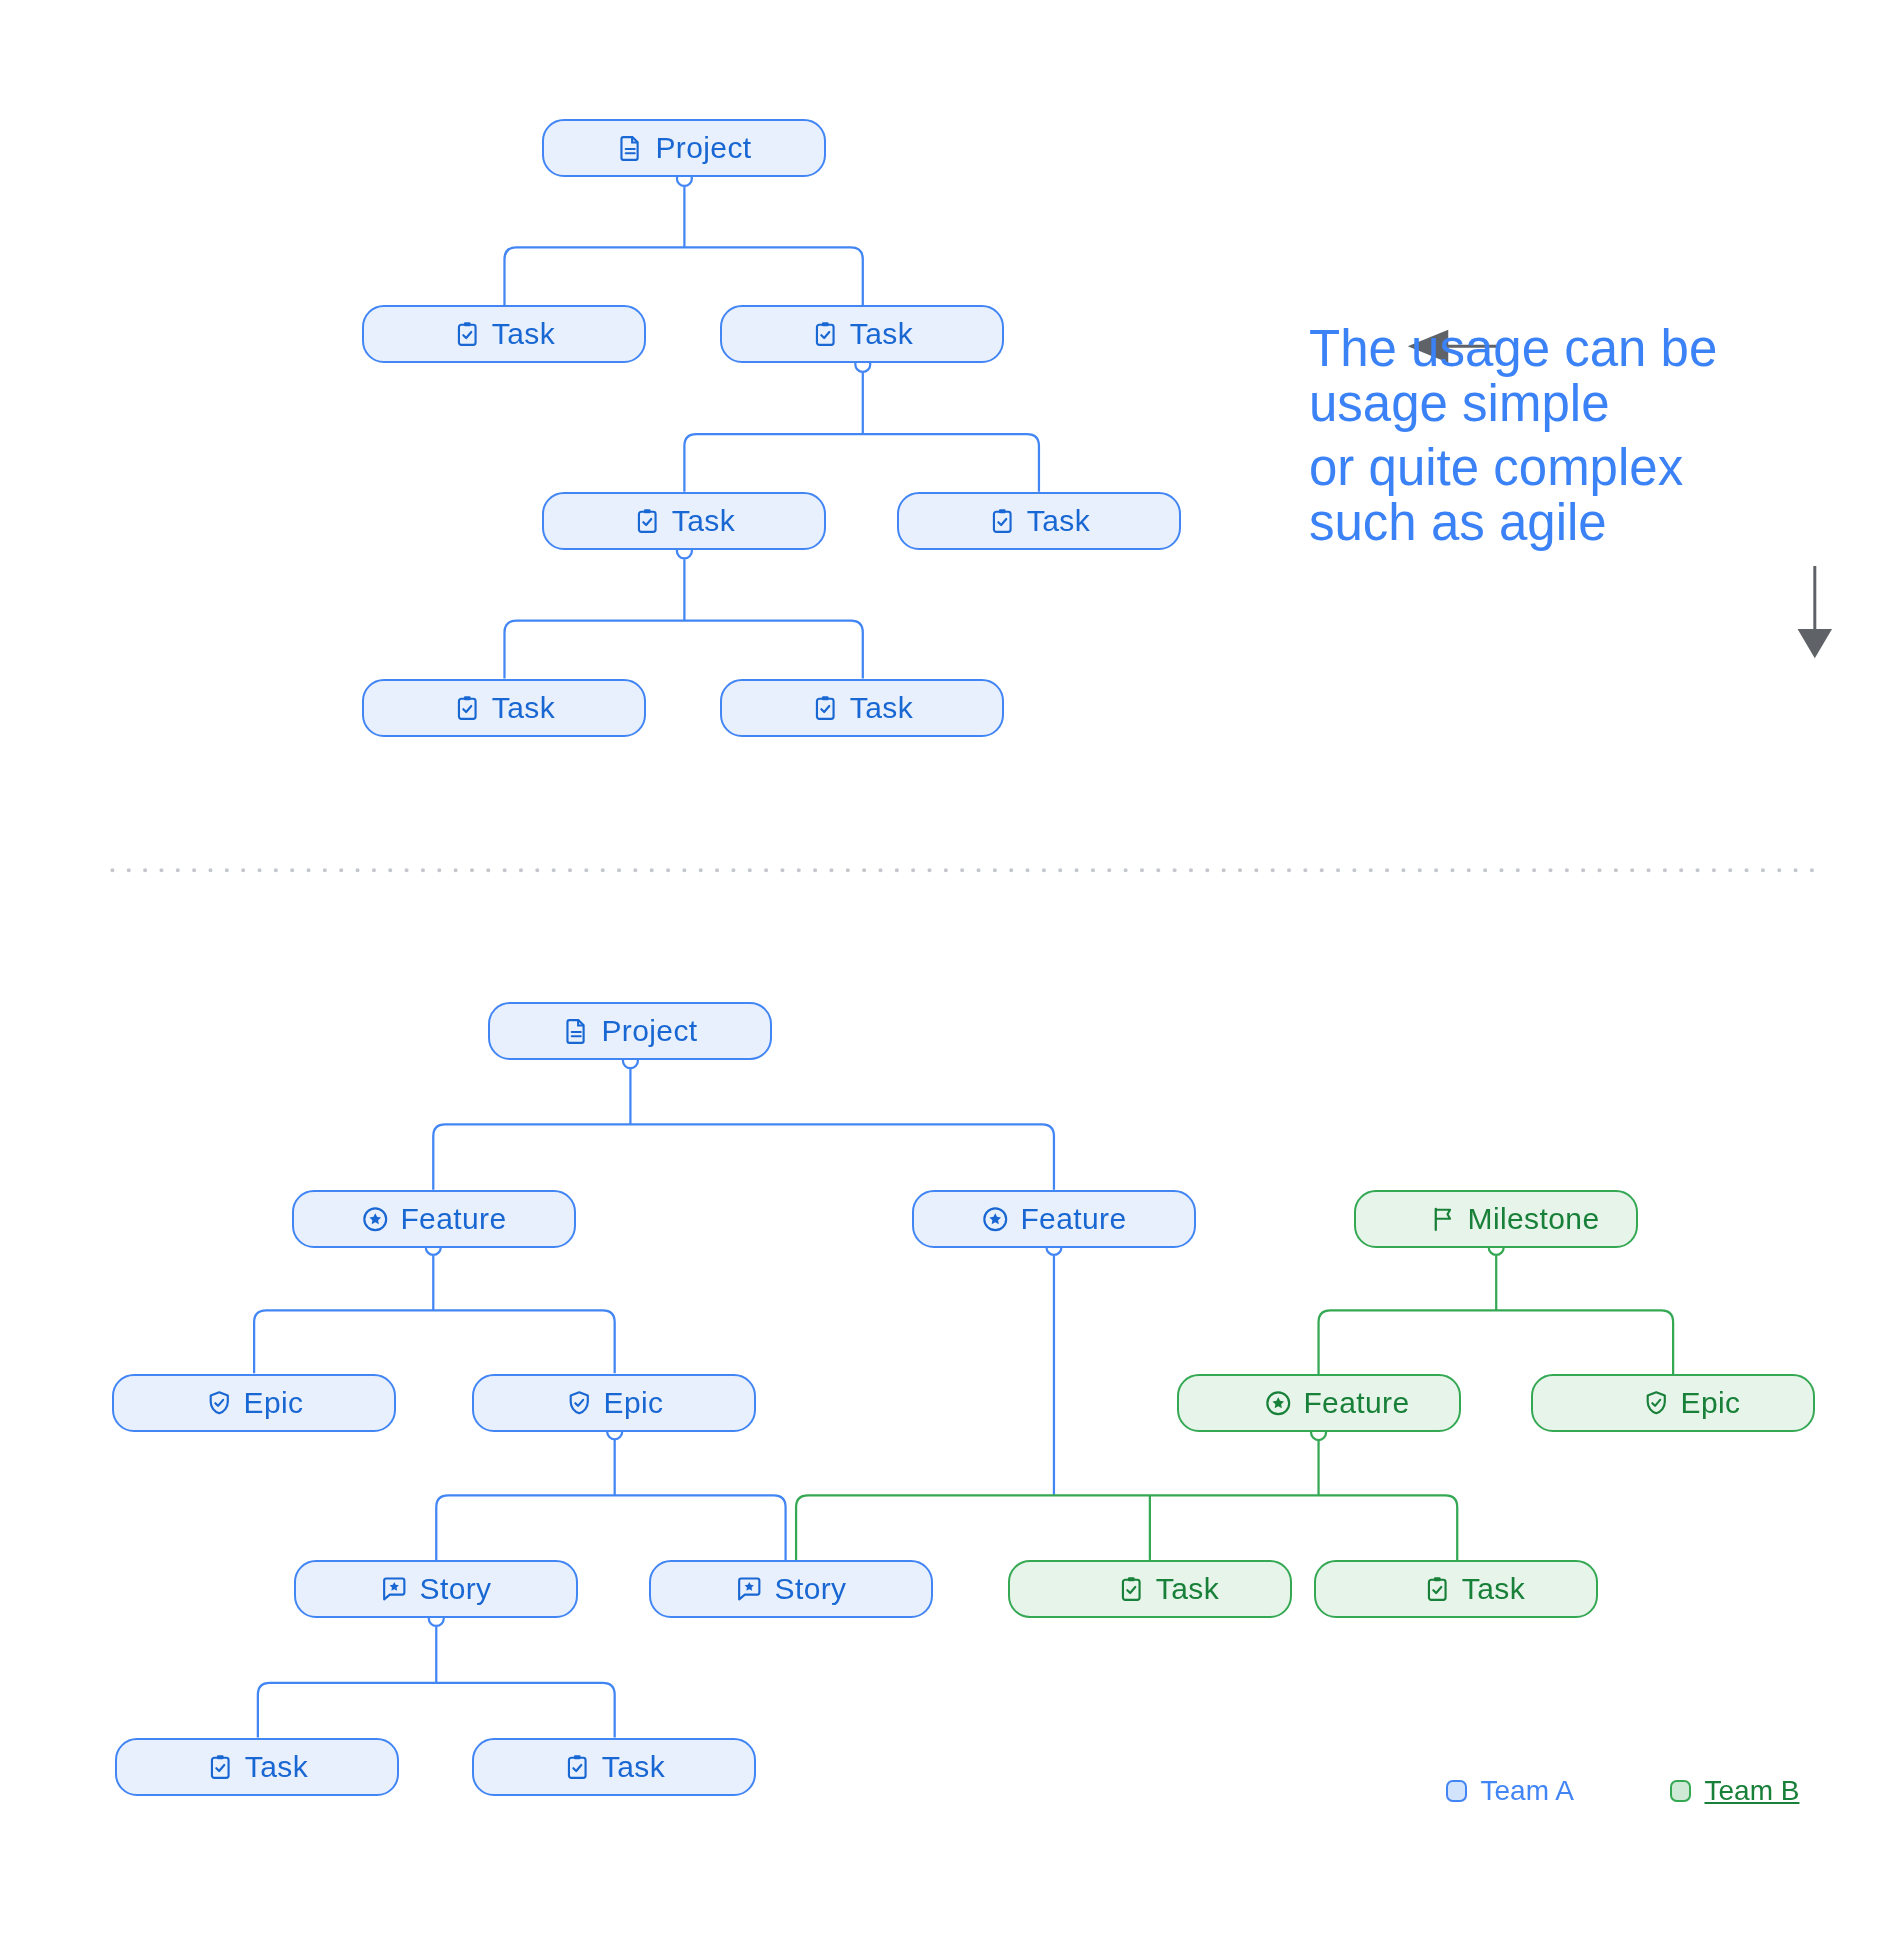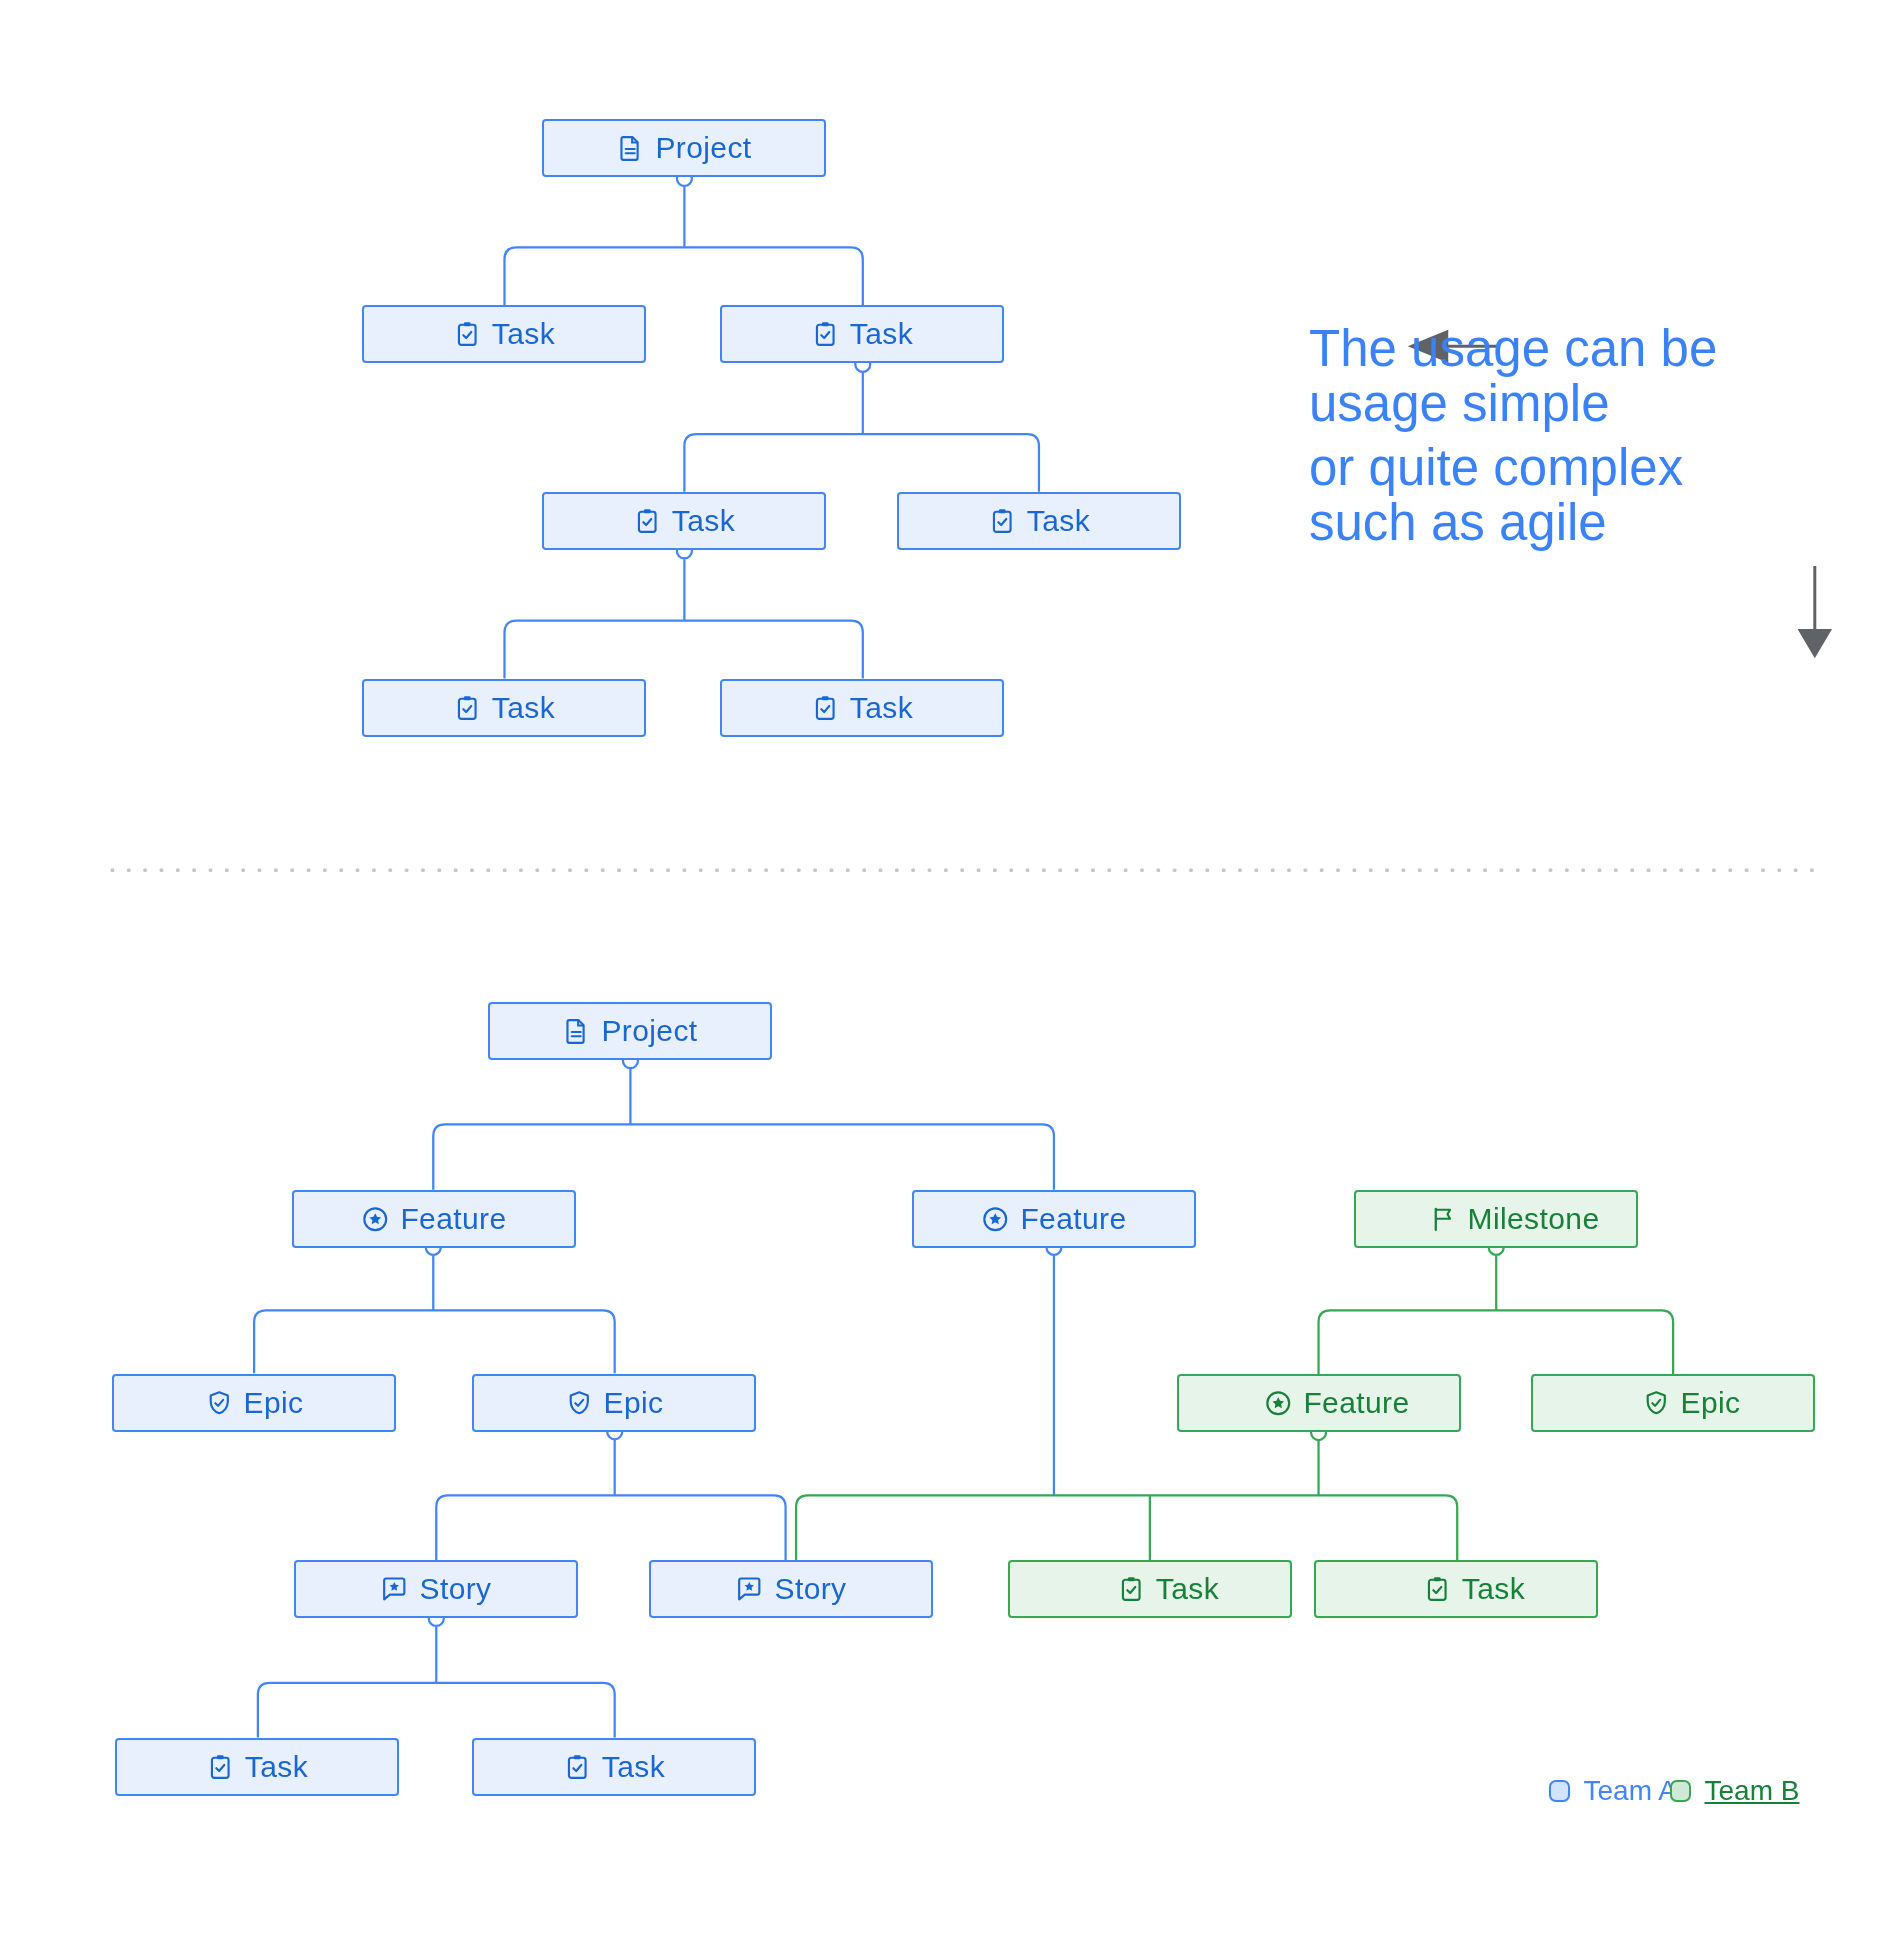--- a/index.html
+++ b/index.html
@@ -3,39 +3,39 @@
 <meta charset="utf-8">
 <style>
   html,body{margin:0;padding:0;background:#ffffff;}
   .canvas{
     position:relative;width:1898px;height:1955px;background:#ffffff;
     font-family:"Liberation Sans",sans-serif;overflow:hidden;
   }
   svg.wires{position:absolute;left:0;top:0;}
   .node{
     position:absolute;width:284px;height:58px;box-sizing:border-box;
-    border:2.2px solid;border-radius:4px;
+    border:2.2px solid;border-radius:22px;
     display:flex;align-items:center;justify-content:center;gap:10.5px;
     font-size:30px;font-weight:500;letter-spacing:0.4px;
   }
   .node.blue{background:#e8f0fe;border-color:#4285f4;color:#1967d2;}
   .node.green{background:#e6f4ea;border-color:#34a853;color:#188038;padding-left:36px;}
   .node .ic{display:flex;align-items:center;}
   .node svg{width:28.5px;height:28.5px;display:block;}
   .annotation{
     position:absolute;right:64px;top:321px;width:525px;
     text-align:left;color:#3b82f6;font-size:51px;line-height:55px;font-weight:400;
   }
   .annotation .block2{margin-top:9px;}
   .legend{
     position:absolute;display:flex;align-items:center;gap:13.5px;
     font-size:28px;font-weight:500;
   }
   .legend .swatch{width:21px;height:22px;border-radius:6.7px;border:2.2px solid;box-sizing:border-box;}
-  .legend.team-a{left:1549px;top:1775px;color:#4285f4;}
+  .legend.team-a{left:1446px;top:1775px;color:#4285f4;}
   .legend.team-a .swatch{background:#d2e3fc;border-color:#4285f4;}
   .legend.team-b{left:1670px;top:1775px;color:#188038;text-decoration:underline;}
   .legend.team-b .swatch{background:#ceead6;border-color:#34a853;}
 </style>
 </head>
 <body>
 
 <div class="canvas">
 
   <svg class="wires" width="1898" height="1955" viewBox="0 0 2532 2608">

